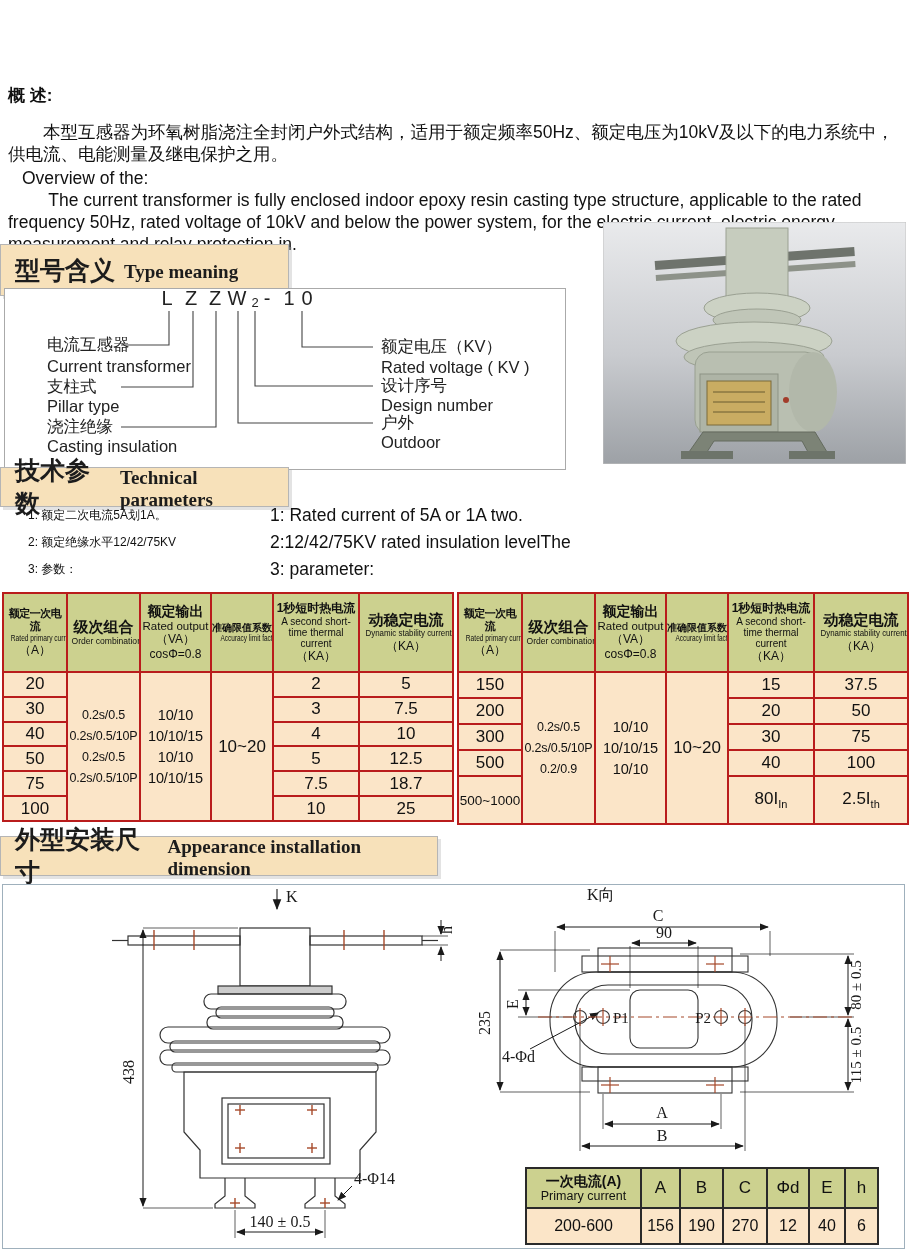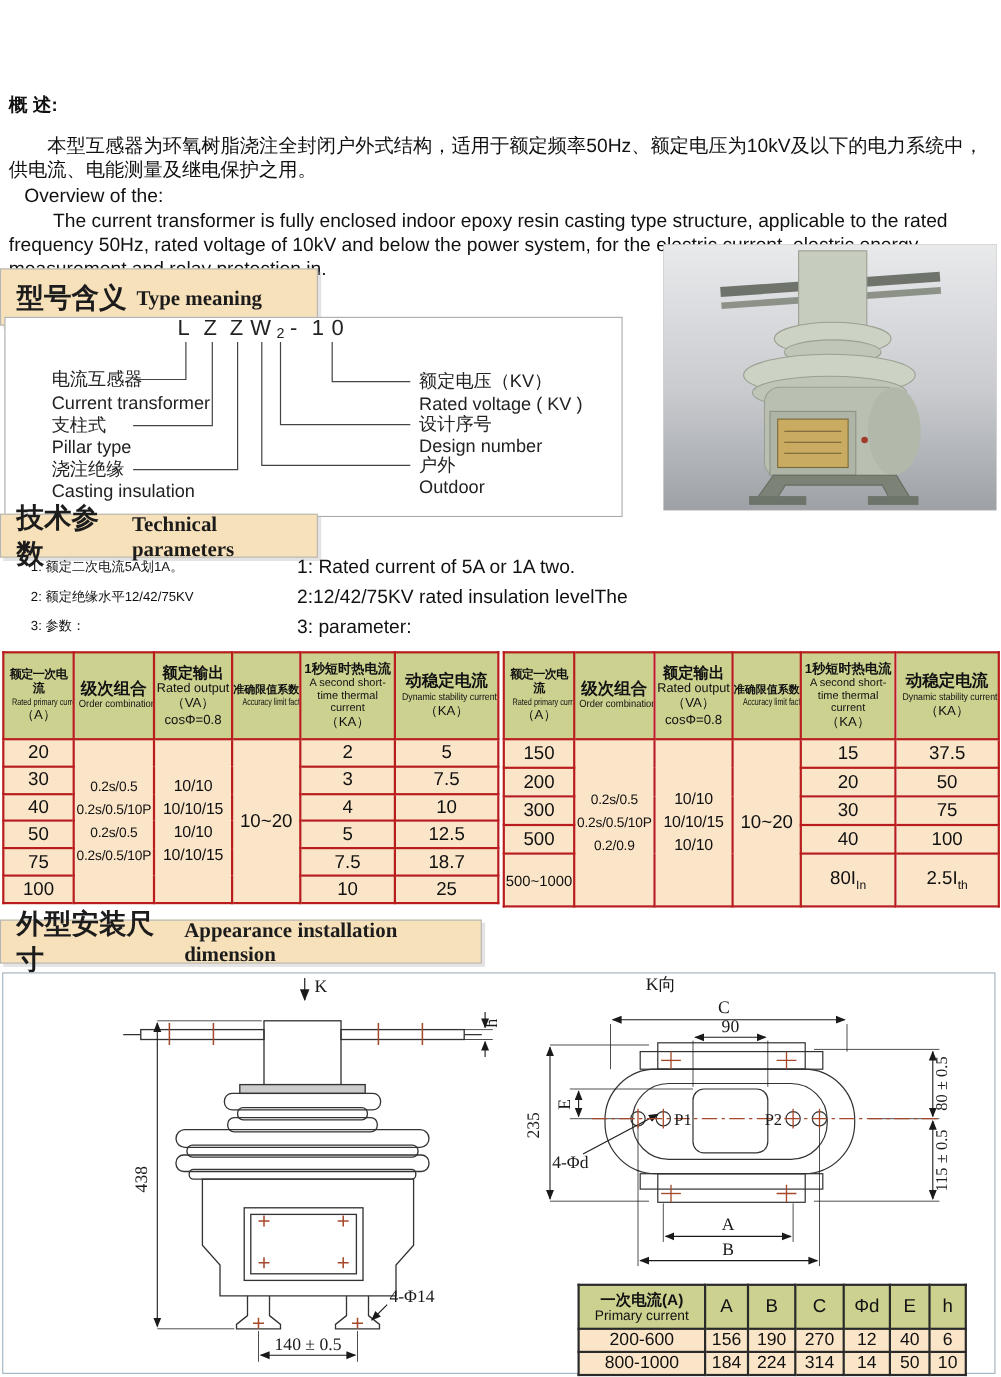--- a/index.html
+++ b/index.html
@@ -530,25 +530,16 @@
     <tbody>
       <tr>
         <td>200-600</td>
         <td>156</td>
         <td>190</td>
         <td>270</td>
         <td>12</td>
         <td>40</td>
         <td>6</td>
       </tr>
-      <tr>
-        <td>800-1000</td>
-        <td>184</td>
-        <td>224</td>
-        <td>314</td>
-        <td>14</td>
-        <td>50</td>
-        <td>10</td>
-      </tr>
     </tbody>
   </table>
 
 </div>
 
 </body></html>

